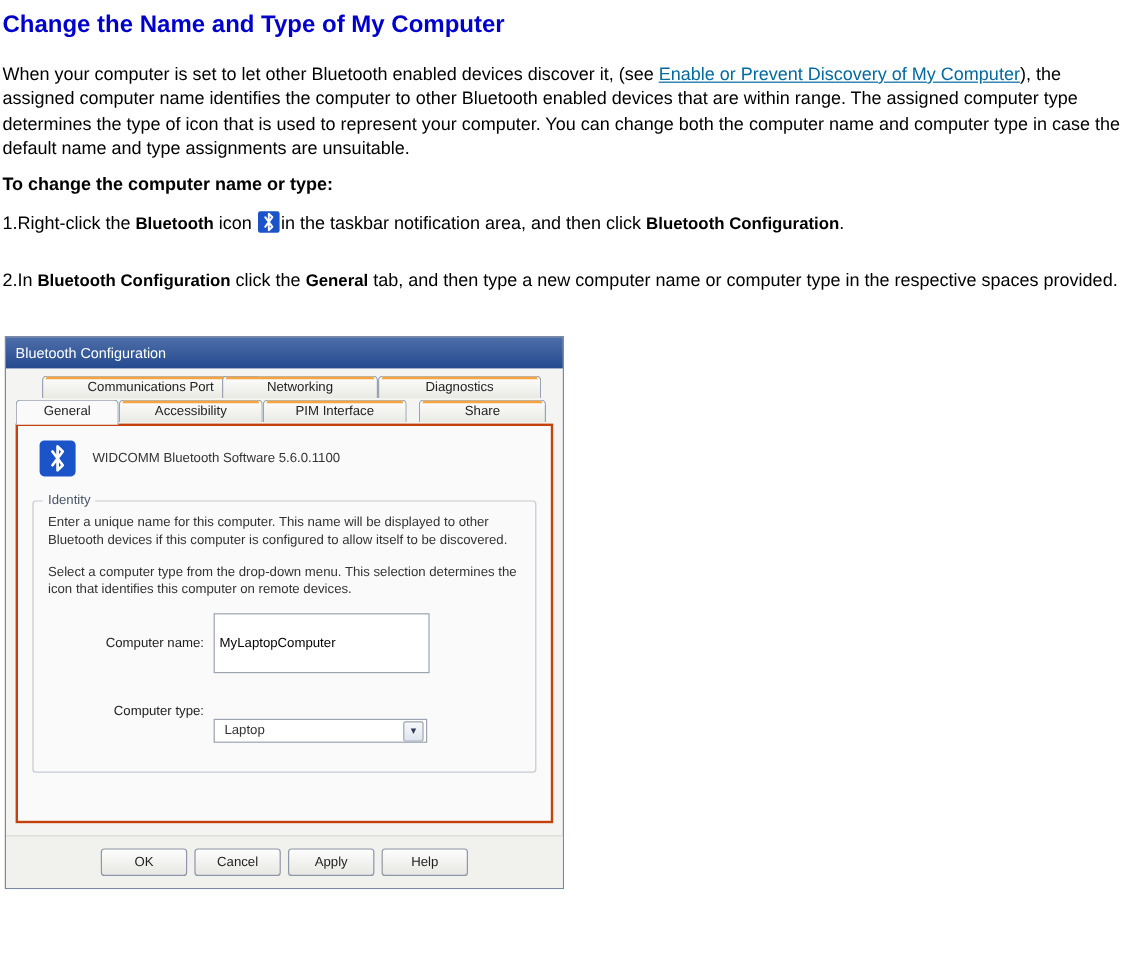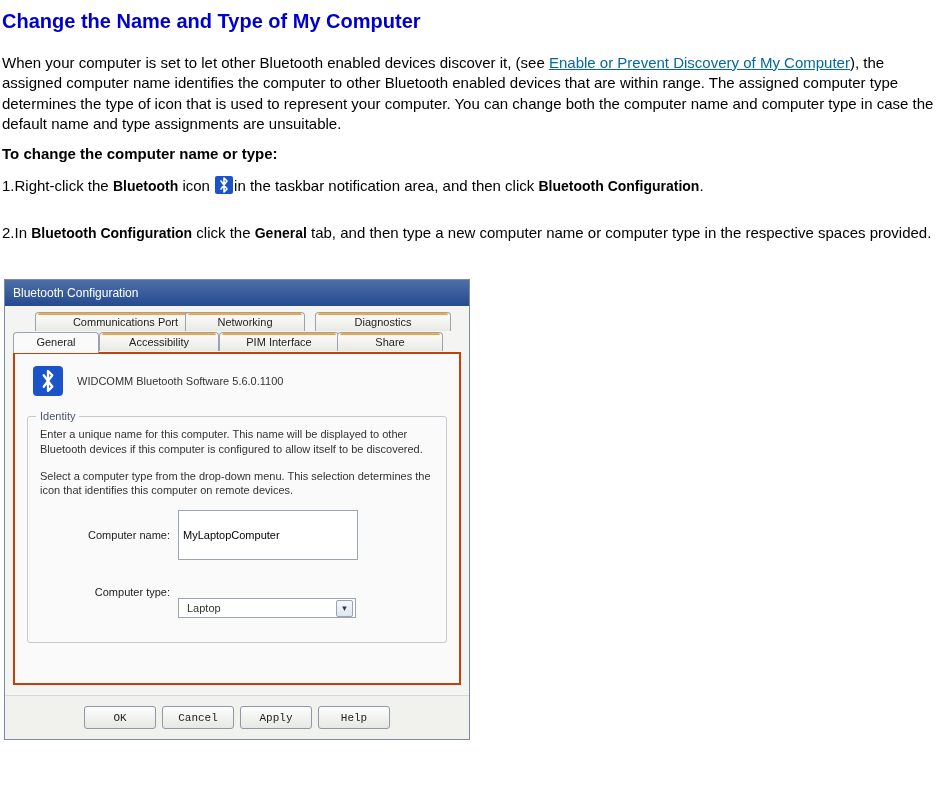--- a/index.html
+++ b/index.html
@@ -31,21 +31,21 @@
     .identity { border:1px solid #c6c9cf; border-radius:3px; margin-top:6px; padding:10px 12px 18px 12px; position:relative; font-size:11px; color:#333; }
     .identity .legend { position:absolute; top:-8px; left:8px; background:#fafafa; padding:0 4px; color:#4a5568; font-size:11px; }
     .identity p { margin:0 0 12px 0; line-height:1.35; }
     .fld { display:flex; align-items:center; margin:6px 0; }
     .fld label { width:130px; text-align:right; padding-right:8px; font-size:11px; color:#222; }
     .fld input[type=text] { width:170px; height:18px; border:1px solid #9aa3b0; padding:15px 4px; font-size:11px; font-family:Tahoma,sans-serif; background:#fff; }
     .fld .select { width:178px; height:20px; border:1px solid #9aa3b0; background:#fff; display:flex; align-items:center; justify-content:space-between; padding:0 2px 0 8px; font-size:11px; box-sizing:border-box;margin-top:32px; }
     .fld .select .chev { width:15px; height:15px; border:1px solid #9aa3b0; background:linear-gradient(#f7f8fb,#dfe5ef); display:flex; align-items:center; justify-content:center; font-size:9px; color:#2b3a55; border-radius:2px; }
 
     .btnbar { display:flex; gap:6px; justify-content:center; padding:10px 0 10px 0; background:#f1f1ee; border-top:1px solid #d9d9d4; }
-    .btnbar button { width:72px; height:23px; border:1px solid #8e98a8; border-radius:3px; background:linear-gradient(#fdfdfd,#e7e8e3); font-size:11px; font-family:Liberation Mono, monospace; color:#222; }
+    .btnbar button { width:72px; height:23px; border:1px solid #8e98a8; border-radius:3px; background:linear-gradient(#fdfdfd,#e7e8e3); font-size:11px; font-family:Liberation Sans, sans-serif; color:#222; }
   </style>
 </head>
 <body>
 
 <h1 class="pg-title">Change the Name and Type of My Computer</h1>
 
 <p class="body">
   <span>When your computer is set to let other Bluetooth enabled devices discover it, (see </span><a href="#" class="lnk">Enable or Prevent Discovery of My Computer</a><span>), the assigned computer name identifies the computer to other Bluetooth enabled devices that are within range. The assigned computer type determines the type of icon that is used to represent your computer. You can change both the computer name and computer type in case the default name and type assignments are unsuitable.</span>
 </p>
 
@@ -72,28 +72,28 @@
   </tr>
 </tbody>
   </table>
 
 <div class="dlg-wrap">
   <div class="dlg-title">Bluetooth Configuration</div>
   <div class="dlg-body">
 
     <div class="tabrow">
       <div class="tab orange" style="left:0;width:181px">Communications Port</div>
-      <div class="tab orange" style="left:150px;width:120px">Networking</div>
+      <div class="tab orange" style="left:150px;width:130px">Networking</div>
       <div class="tab orange" style="left:280px;width:136px">Diagnostics</div>
     </div>
     <div class="tabrow2">
       <div class="tab" style="left:0;width:86px;background:#fafafa;z-index:2;height:21px">General</div>
       <div class="tab orange" style="left:86px;width:120px">Accessibility</div>
       <div class="tab orange" style="left:206px;width:120px">PIM Interface</div>
-      <div class="tab orange" style="left:324px;width:106px">Share</div>
+      <div class="tab orange" style="left:336px;width:106px">Share</div>
     </div>
 
     <div class="panel">
       <div class="soft-row">
         <div class="bt-big">
           <svg width="20" height="24" viewBox="0 0 14 16">
               <path d="M4 4 L10 12 L7 15 L7 1 L10 4 L4 12" stroke="#fff" stroke-width="1.6" fill="none" stroke-linejoin="round" stroke-linecap="round"></path>
             </svg>
         </div>
         <span>WIDCOMM Bluetooth Software 5.6.0.1100</span>

